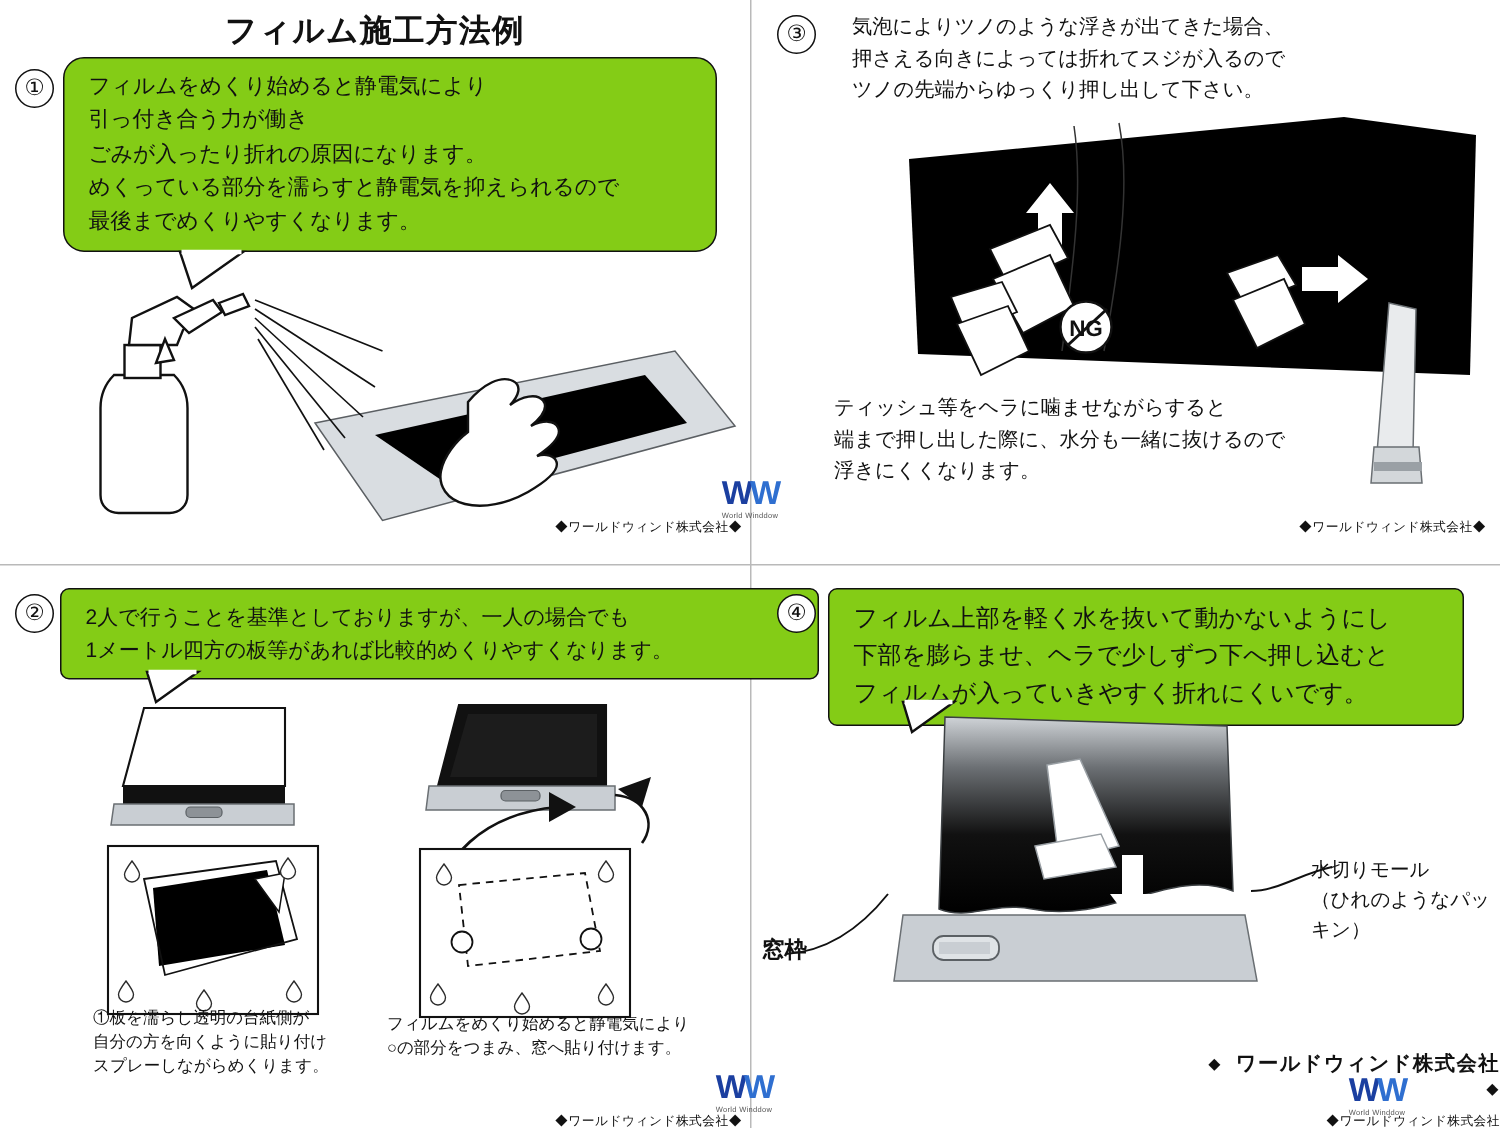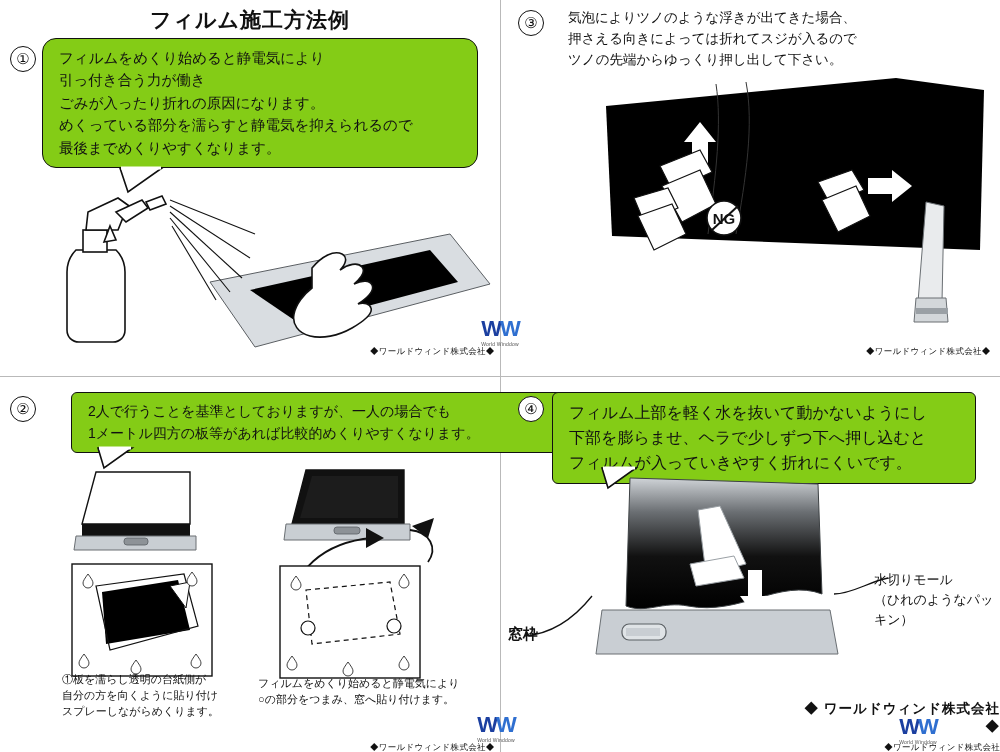--- a/index.html
+++ b/index.html
@@ -122,21 +122,21 @@
   </svg>
 
   <div class="credit" style="left:370px; top:346px;">◆ワールドウィンド株式会社◆</div>
   <div class="ww-logo" style="left:478px; top:318px; width:44px;">
     <div class="mark">W<span class="b2">W</span></div>
     <div class="sub">World Winddow</div>
   </div>
 
   <div class="circ" style="left:10px; top:396px;">②</div>
 
-  <div class="bubble sq" style="left:40px; top:392px; width:506px; font-size:14px;margin-left:31px;">2人で行うことを基準としておりますが、一人の場合でも
+  <div class="bubble sq" style="left:40px; top:392px; width:506px; font-size:14px;">2人で行うことを基準としておりますが、一人の場合でも
 1メートル四方の板等があれば比較的めくりやすくなります。</div>
   <svg class="svg-abs" style="left:96px; top:448px;" width="50" height="22">
     <path d="M2,0 L36,0 L8,20 Z" fill="#fff" stroke="#111" stroke-width="1.6"></path>
     <line x1="3" y1="0" x2="35" y2="0" stroke="#fff" stroke-width="3"></line>
   </svg>
 
   <svg class="svg-abs" style="left:66px; top:468px;" width="190" height="220">
 
     <polygon points="30,4 124,4 124,56 16,56" fill="#fff" stroke="#111" stroke-width="1.4"></polygon>
 
@@ -233,20 +233,23 @@
     <text x="128" y="150" font-size="15" font-family="Liberation Sans, sans-serif" font-weight="bold" text-anchor="middle" fill="#111">NG</text>
     <line x1="116" y1="156" x2="142" y2="132" stroke="#111" stroke-width="2"></line>
   </svg>
 
   <svg class="svg-abs" style="left:904px; top:200px;" width="70" height="130">
     <path d="M22,2 l18,4 l-2,96 l-24,0 z" fill="#e9ebed" stroke="#6a6f73" stroke-width="1"></path>
     <path d="M12,98 l30,0 l2,24 l-34,0 z" fill="#d3d7da" stroke="#6a6f73" stroke-width="1"></path>
     <path d="M12,108 l32,0 l0,6 l-32,0 z" fill="#9aa0a5"></path>
   </svg>
 
+  <div class="txt" style="left:556px; top:262px; width:430px;">ティッシュ等をヘラに噛ませながらすると
+端まで押し出した際に、水分も一緒に抜けるので
+浮きにくくなります。</div>
 
   <div class="credit" style="left:866px; top:346px;">◆ワールドウィンド株式会社◆</div>
 
   <div class="circ" style="left:518px; top:396px;">④</div>
 
   <div class="bubble sq" style="left:552px; top:392px; width:424px; font-size:16px;">フィルム上部を軽く水を抜いて動かないようにし
 下部を膨らませ、ヘラで少しずつ下へ押し込むと
 フィルムが入っていきやすく折れにくいです。</div>
   <svg class="svg-abs" style="left:600px; top:468px;" width="50" height="22">
     <path d="M2,0 L36,0 L8,20 Z" fill="#fff" stroke="#111" stroke-width="1.6"></path>
@@ -285,20 +288,20 @@
     <path d="M4,46 C34,44 56,26 72,6" fill="none" stroke="#111" stroke-width="1.3"></path>
   </svg>
   <div class="txt b" style="left:508px; top:622px; font-size:15px;">窓枠</div>
 
   <svg class="svg-abs" style="left:832px; top:570px;" width="70" height="30">
     <path d="M2,24 C20,24 36,12 56,8" fill="none" stroke="#111" stroke-width="1.3"></path>
   </svg>
   <div class="txt" style="left:874px; top:570px; width:120px; font-size:13px;">水切りモール
 （ひれのようなパッキン）</div>
 
-  <div class="credit big" style="left:790px; top:700px;">◆ ワールドウィンド株式会社 ◆</div>
+  <div class="credit big" style="left:790px; top:700px;font-family:Liberation Mono, monospace;">◆ ワールドウィンド株式会社 ◆</div>
   <div class="ww-logo" style="left:896px; top:716px; width:44px;">
     <div class="mark">W<span class="b2">W</span></div>
     <div class="sub">World Winddow</div>
   </div>
   <div class="credit" style="left:876px; top:742px;">◆ワールドウィンド株式会社◆</div>
 
 </div>
 
 </body></html>

